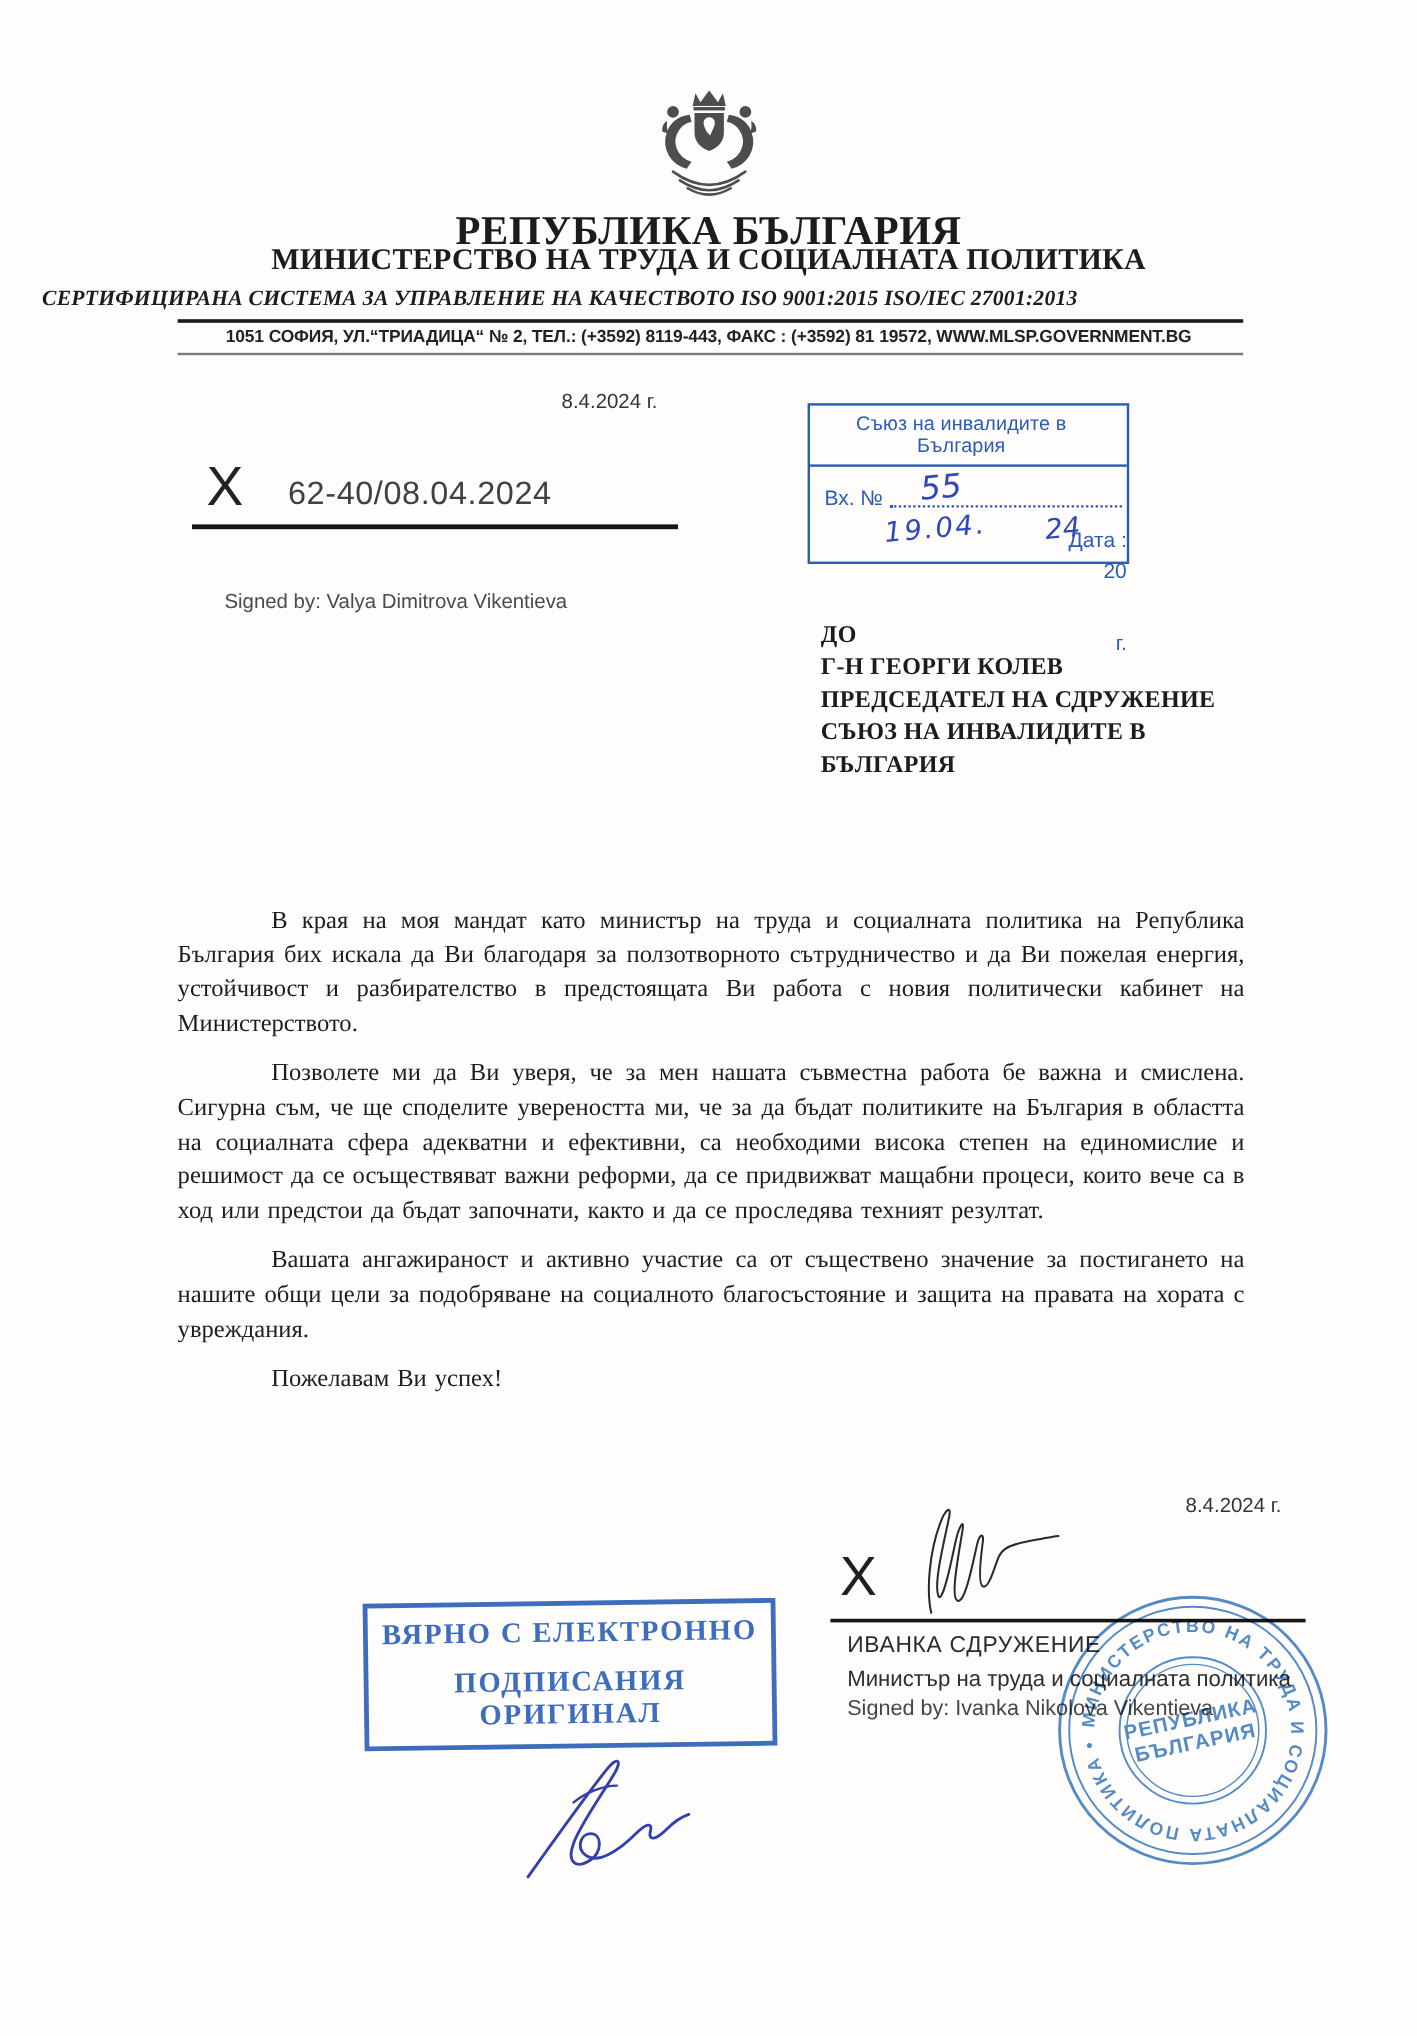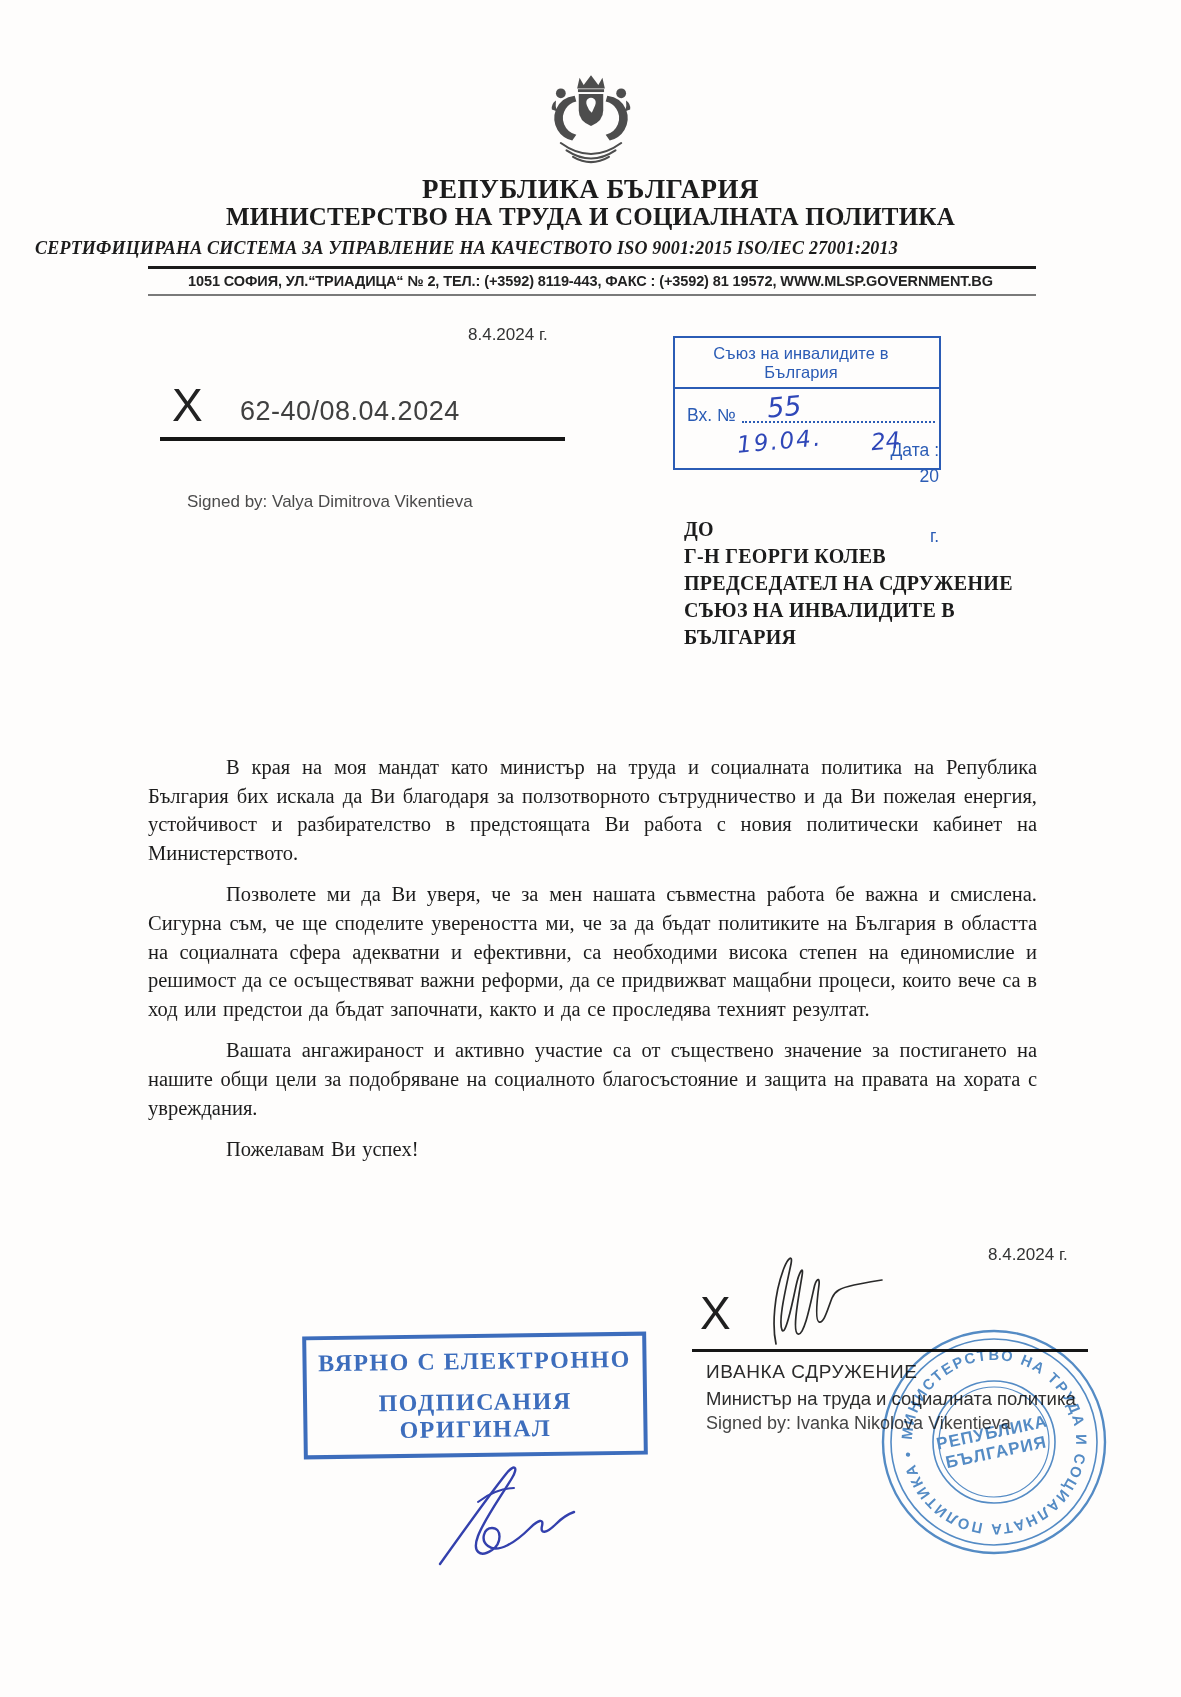--- a/index.html
+++ b/index.html
@@ -6,21 +6,21 @@
   .page{
     position:relative;width:1181px;height:1697px;margin:0 auto;
     background:#fefdfc;overflow:hidden;
     font-family:"Liberation Serif", serif;color:#1c1c1c;
   }
   .abs{position:absolute;}
 
   
   .coat{left:531px;top:68px;width:120px;height:106px;}
   .hdr-republic{left:0;top:174px;width:1181px;text-align:center;
-    font-size:27px;font-weight:bold;letter-spacing:.5px;}
+    font-size:34px;font-weight:bold;letter-spacing:.5px;}
   .hdr-ministry{left:0;top:203px;width:1181px;text-align:center;
     font-size:25px;font-weight:bold;letter-spacing:.2px;}
   .hdr-cert{left:0;top:238px;width:933px;text-align:center;
     font-size:18px;font-style:italic;font-weight:600;letter-spacing:.2px;}
   .rule-1{left:148px;top:266px;width:888px;height:3px;background:#1b1b1b;}
   .hdr-address{left:0;top:273px;width:1181px;text-align:center;
     font-family:"Liberation Sans",sans-serif;font-size:14.5px;font-weight:bold;
     letter-spacing:-0.1px;color:#222;}
   .rule-2{left:148px;top:294px;width:888px;height:1.5px;background:#7a7a7a;}
 

